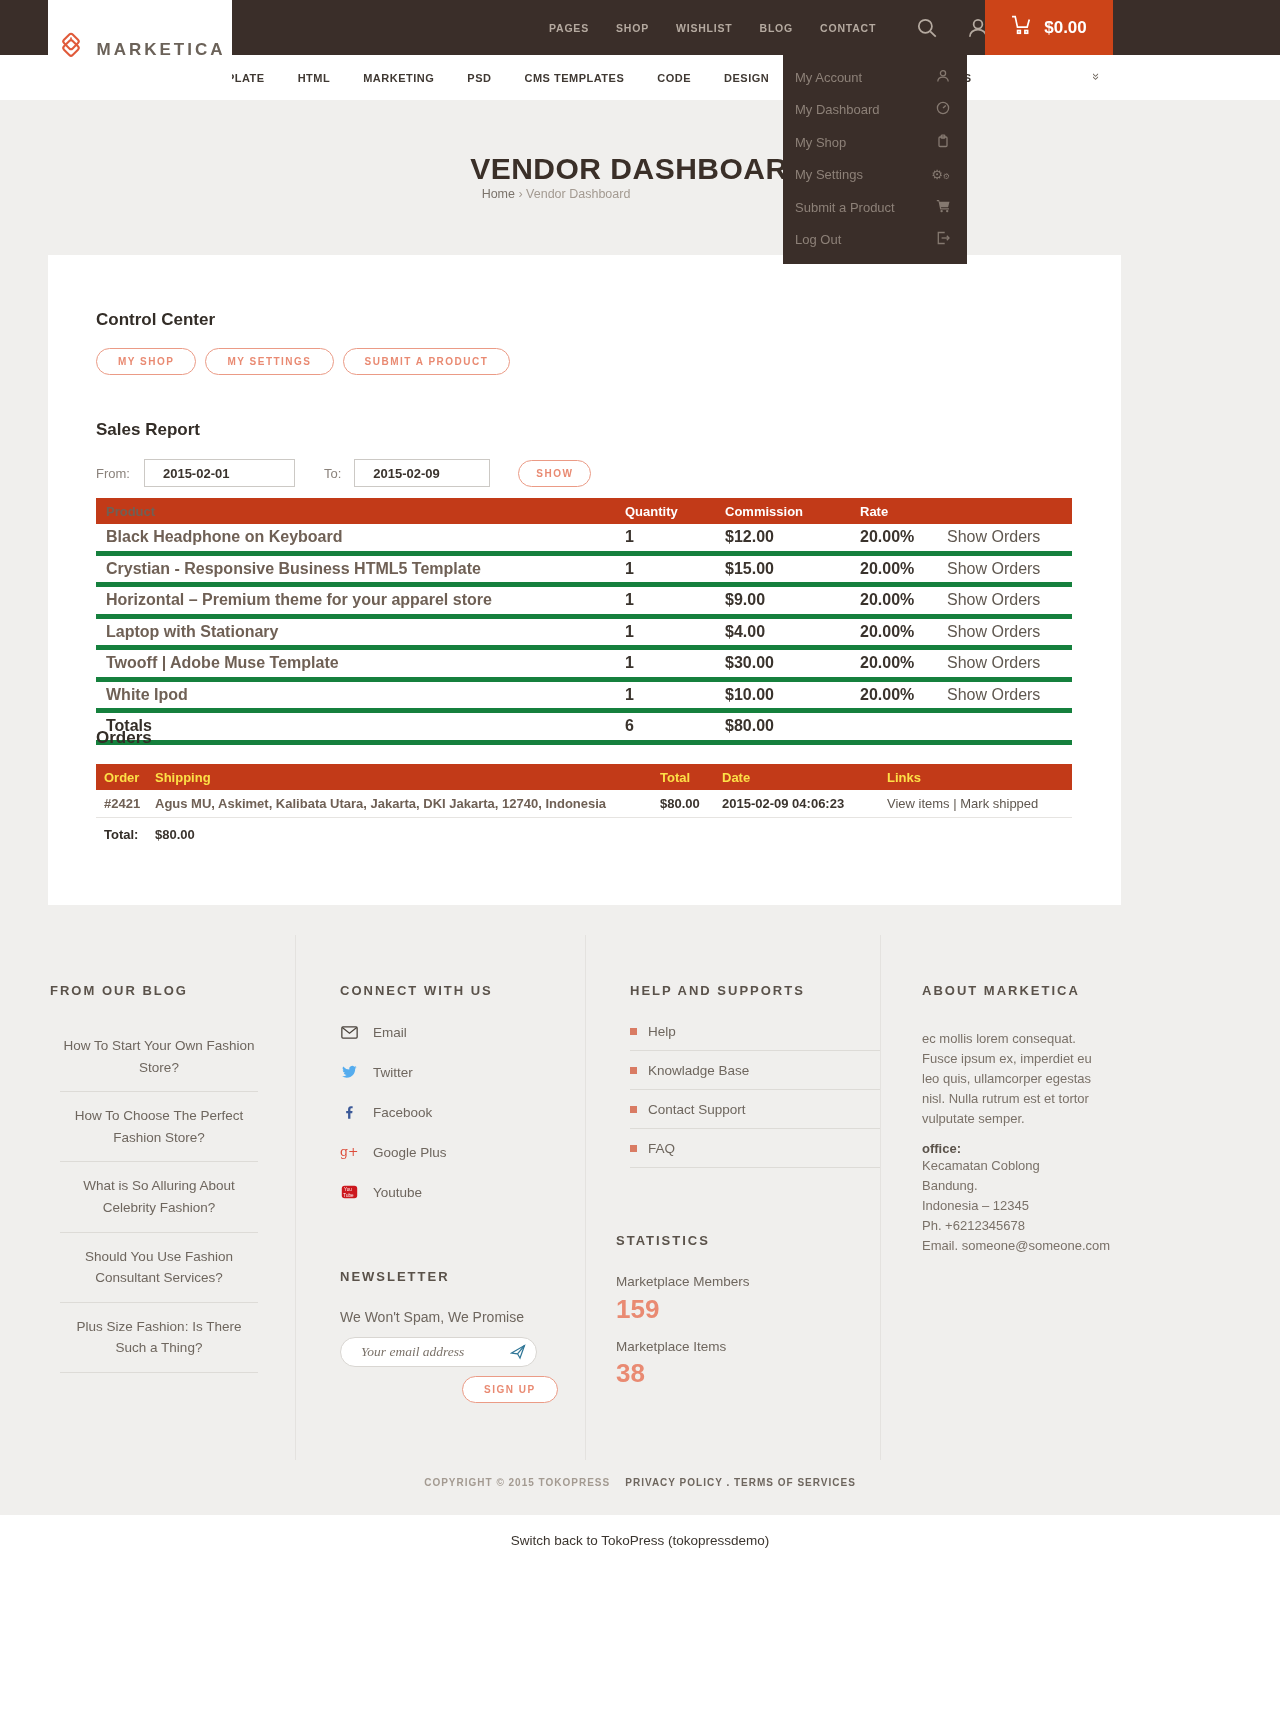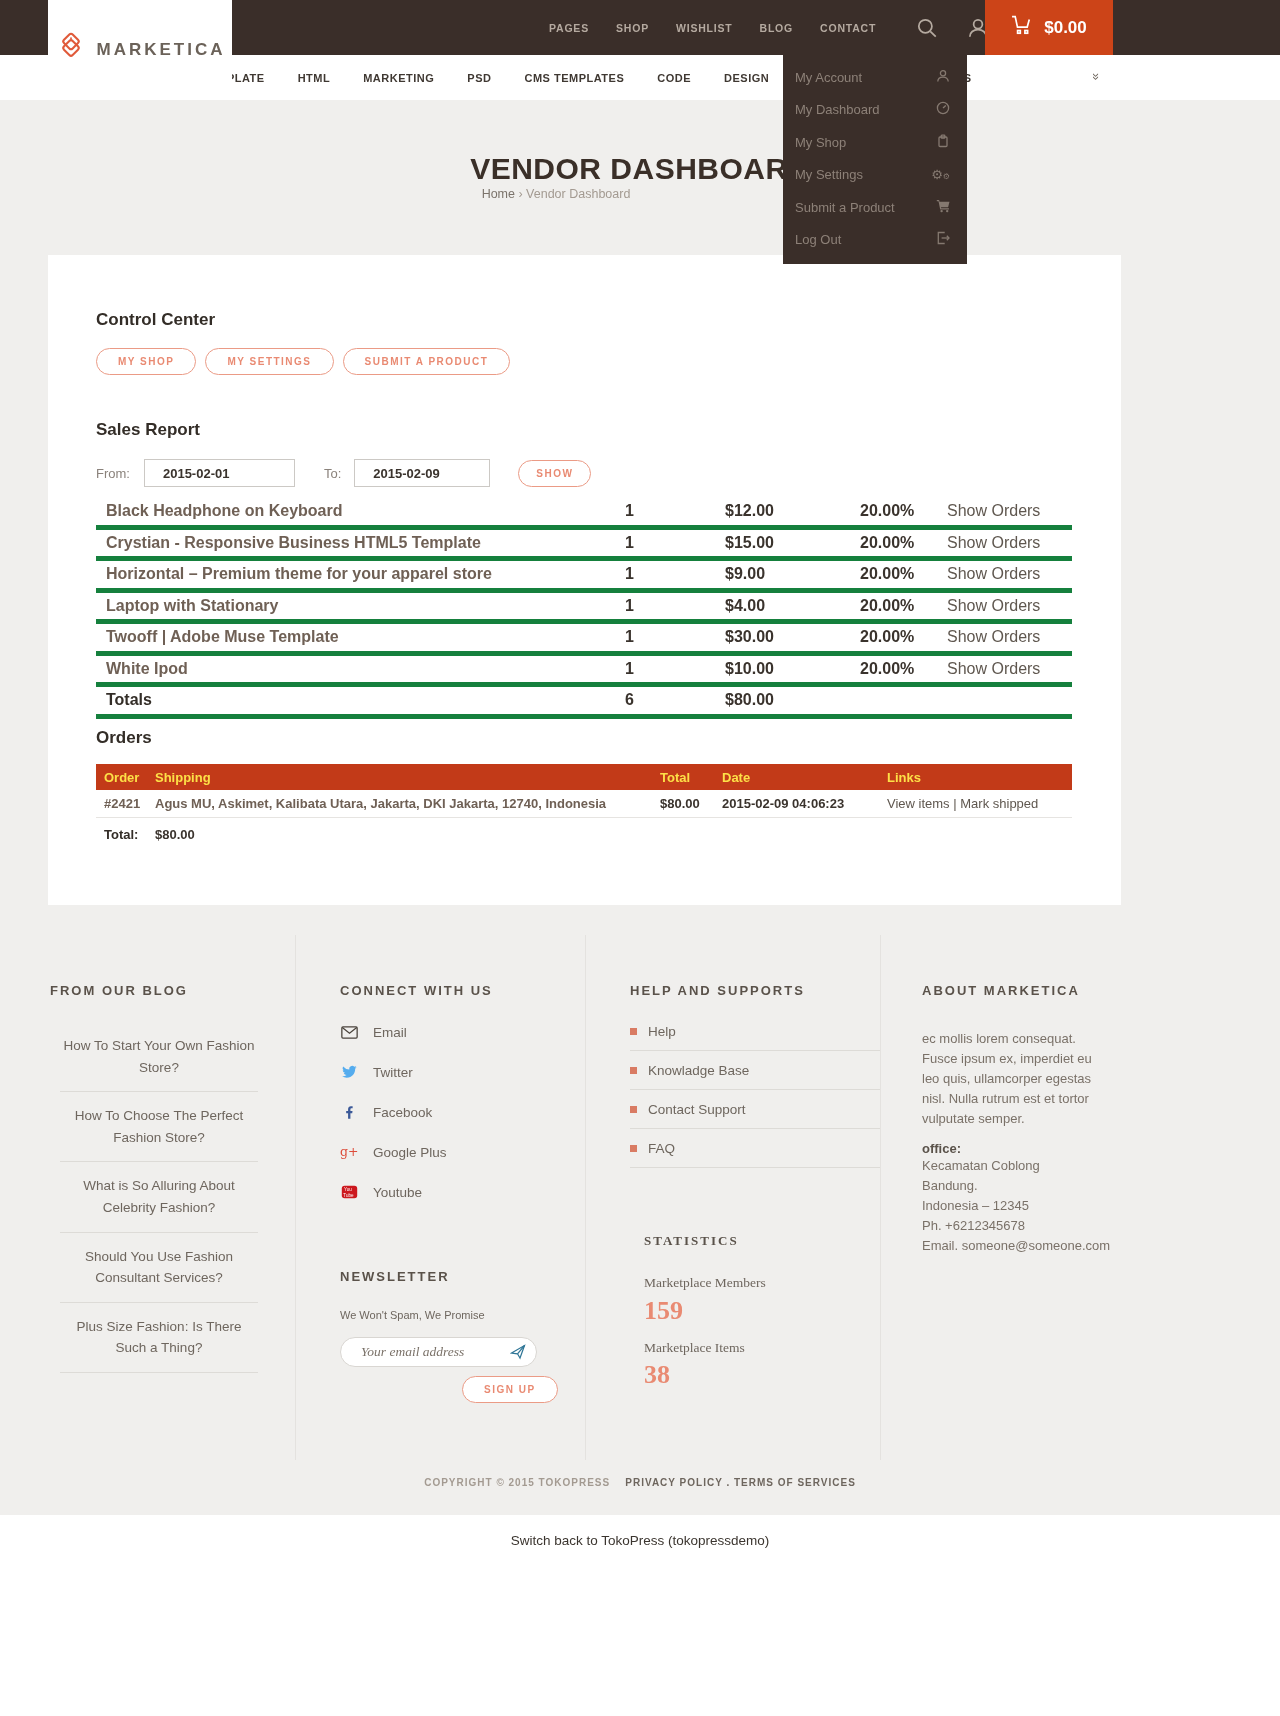--- a/index.html
+++ b/index.html
@@ -96,21 +96,21 @@
   .help-row{display:flex;align-items:center;gap:11px;padding:11.5px 0;border-bottom:1px solid #dddbd7;
             font-size:13.5px;color:#6e665e;cursor:pointer;}
   .sq-bullet{width:7px;height:7px;background:#d97b63;flex:none;}
   .stat-label{font-size:13.5px;color:#6e665e;}
   .stat-value{font-size:26px;font-weight:bold;color:#e98a72;}
   .about-text{width:185px;font-size:13px;color:#7a7168;line-height:20px;margin-top:31px;}
   .office-label{font-size:13px;font-weight:bold;color:#5a524a;}
   .office-lines{font-size:13px;color:#7a7168;line-height:20px;}
 
   .nl-heading{position:absolute;left:340px;top:1269px;}
-  .nl-tagline{position:absolute;left:340px;top:1309px;font-size:11px;color:#6e665e;}
+  .nl-tagline{position:absolute;left:340px;top:1309px;font-size:14px;color:#6e665e;}
   .nl-input-wrap{position:absolute;left:340px;top:1337px;width:197px;height:30px;}
   .nl-input{box-sizing:border-box;width:197px;height:30px;border:1.5px solid #d9d6d2;border-radius:16px;
             background:#fff;padding:0 34px 0 20px;font-family:"Liberation Serif",serif;
             font-style:italic;font-size:13.5px;color:#555;outline:none;}
   .nl-input::placeholder{color:#7a7168;opacity:1;}
   .nl-plane{position:absolute;right:11px;top:7px;cursor:pointer;}
   .nl-signup{position:absolute;left:462px;top:1376px;}
 
   .copyright{position:absolute;left:0;top:1477px;width:1280px;text-align:center;
              font-size:10px;font-weight:bold;letter-spacing:1px;color:#a39a91;}
@@ -260,20 +260,27 @@
 
     <div class="form-row">
       <span class="frm-label">From:</span>
       <input class="date-input" style="margin-left: 14px;" type="text" value="2015-02-01">
       <span class="frm-label" style="margin-left:29px">To:</span>
       <input class="date-input" style="margin-left: 13px; width: 136px;" type="text" value="2015-02-09">
       <span class="pill" style="margin-left:28px;padding:0 17px;">SHOW</span>
     </div>
 
     <div class="sales-table">
+      <div class="t-head">
+        <div class="cell-prod">Product</div>
+        <div>Quantity</div>
+        <div>Commission</div>
+        <div>Rate</div>
+        <div></div>
+      </div>
       <div class="t-row">
         <div class="cell-prod">Black Headphone on Keyboard</div>
         <div class="cell-num">1</div>
         <div class="cell-num">$12.00</div>
         <div class="cell-num">20.00%</div>
         <div class="cell-link">Show Orders</div>
       </div>
       <div class="t-row">
         <div class="cell-prod">Crystian - Responsive Business HTML5 Template</div>
         <div class="cell-num">1</div>
@@ -437,21 +444,21 @@
       <div class="help-row">
         <span class="sq-bullet"></span>
         <span>Contact Support</span>
       </div>
       <div class="help-row">
         <span class="sq-bullet"></span>
         <span>FAQ</span>
       </div>
     </div>
   </div>
-  <div class="abs" style="left:644px;top:1233px;font-family:Liberation Serif, serif;">
+  <div class="abs" style="left:616px;top:1233px;">
     <div class="f-heading">STATISTICS</div>
     <div class="stat-label" style="margin-top:26px;">Marketplace Members</div>
     <div class="stat-value" style="margin-top:5px;">159</div>
     <div class="stat-label" style="margin-top:14px;">Marketplace Items</div>
     <div class="stat-value" style="margin-top:4px;">38</div>
   </div>
 
   <div class="f-col" style="left:922px;">
     <div class="f-heading">ABOUT MARKETICA</div>
     <div class="about-text">ec mollis lorem consequat. Fusce ipsum ex, imperdiet eu leo quis, ullamcorper egestas nisl. Nulla rutrum est et tortor vulputate semper.</div>

